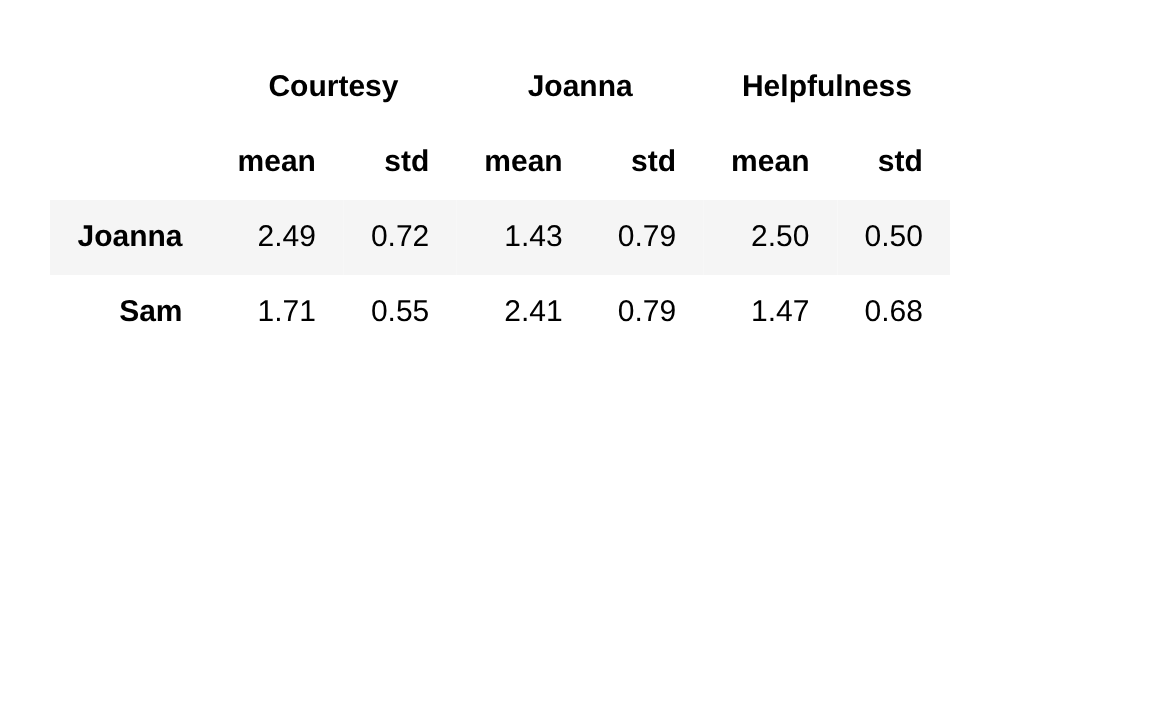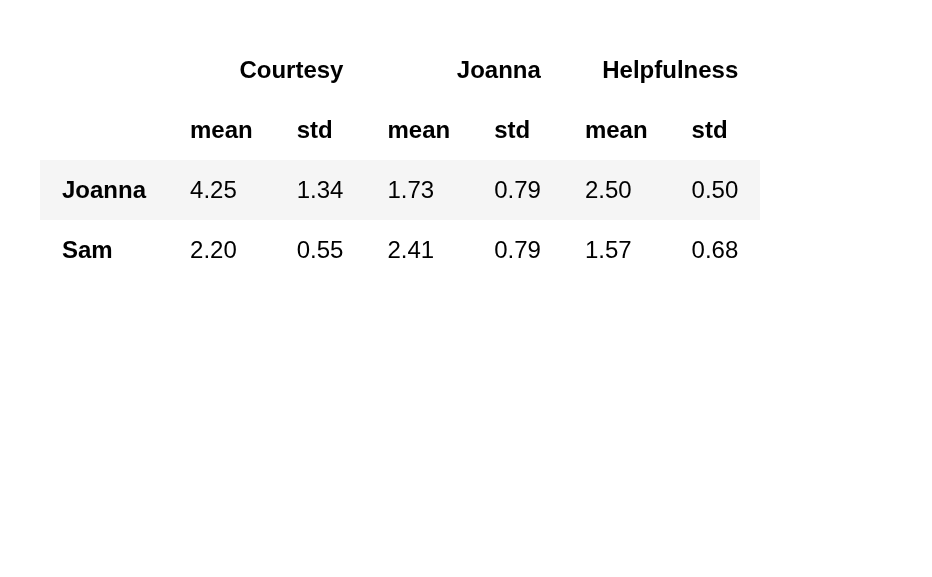--- a/index.html
+++ b/index.html
@@ -11,21 +11,21 @@
       font-family: Arial, Helvetica, sans-serif;
       background: #ffffff;
       color: #000000;
     }
     table {
       border-collapse: collapse;
       font-size: 24px;
     }
     th, td {
       padding: 16px 22px;
-      text-align: left;
+      text-align: right;
       font-weight: normal;
     }
     thead th {
       font-weight: bold;
     }
     .row-name {
       font-weight: bold;
     }
     .index-label {
       font-weight: bold;
@@ -35,21 +35,21 @@
     .header-bottom-border th {
       border-bottom: 2px solid #000;
     }
     tbody tr:nth-child(odd) {
       background-color: #f5f5f5;
     }
     tbody tr:nth-child(even) {
       background-color: #ffffff;
     }
     .metric-group {
-      text-align: right;
+      text-align: center;
     }
   </style>
 </head>
 <body>
 
 <table>
   <thead>
     <tr>
       <th></th>
       <th class="metric-group" colspan="2">Courtesy</th>
@@ -62,30 +62,30 @@
       <th>std</th>
       <th>mean</th>
       <th>std</th>
       <th>mean</th>
       <th>std</th>
     </tr>
   </thead>
   <tbody>
     <tr>
       <td class="row-name">Joanna</td>
-      <td>4.25</td>
-      <td>1.34</td>
-      <td>1.73</td>
+      <td>2.49</td>
+      <td>0.72</td>
+      <td>1.43</td>
       <td>0.79</td>
       <td>2.50</td>
       <td>0.50</td>
     </tr>
     <tr>
       <td class="row-name">Sam</td>
-      <td>2.20</td>
+      <td>1.71</td>
       <td>0.55</td>
       <td>2.41</td>
       <td>0.79</td>
-      <td>1.57</td>
+      <td>1.47</td>
       <td>0.68</td>
     </tr>
   </tbody>
 </table>
 
 </body></html>

